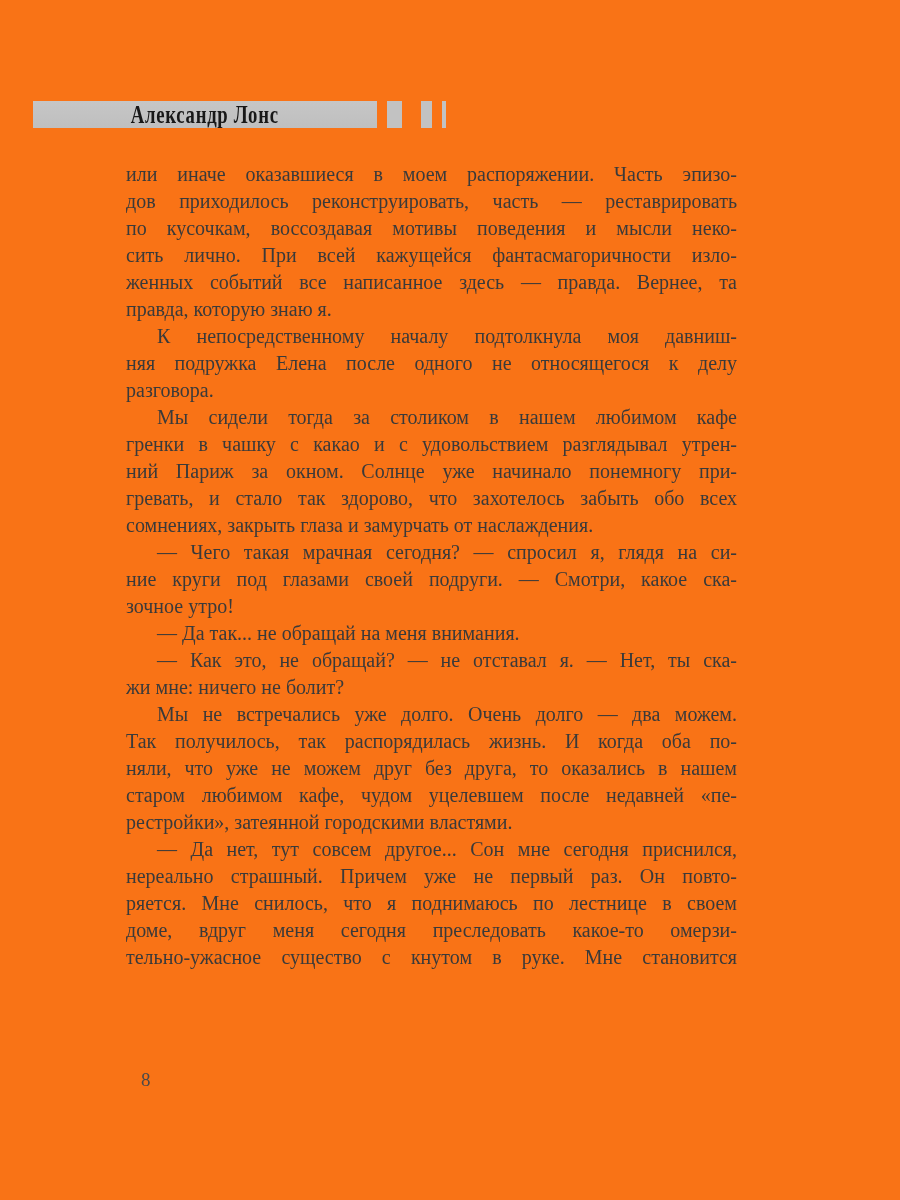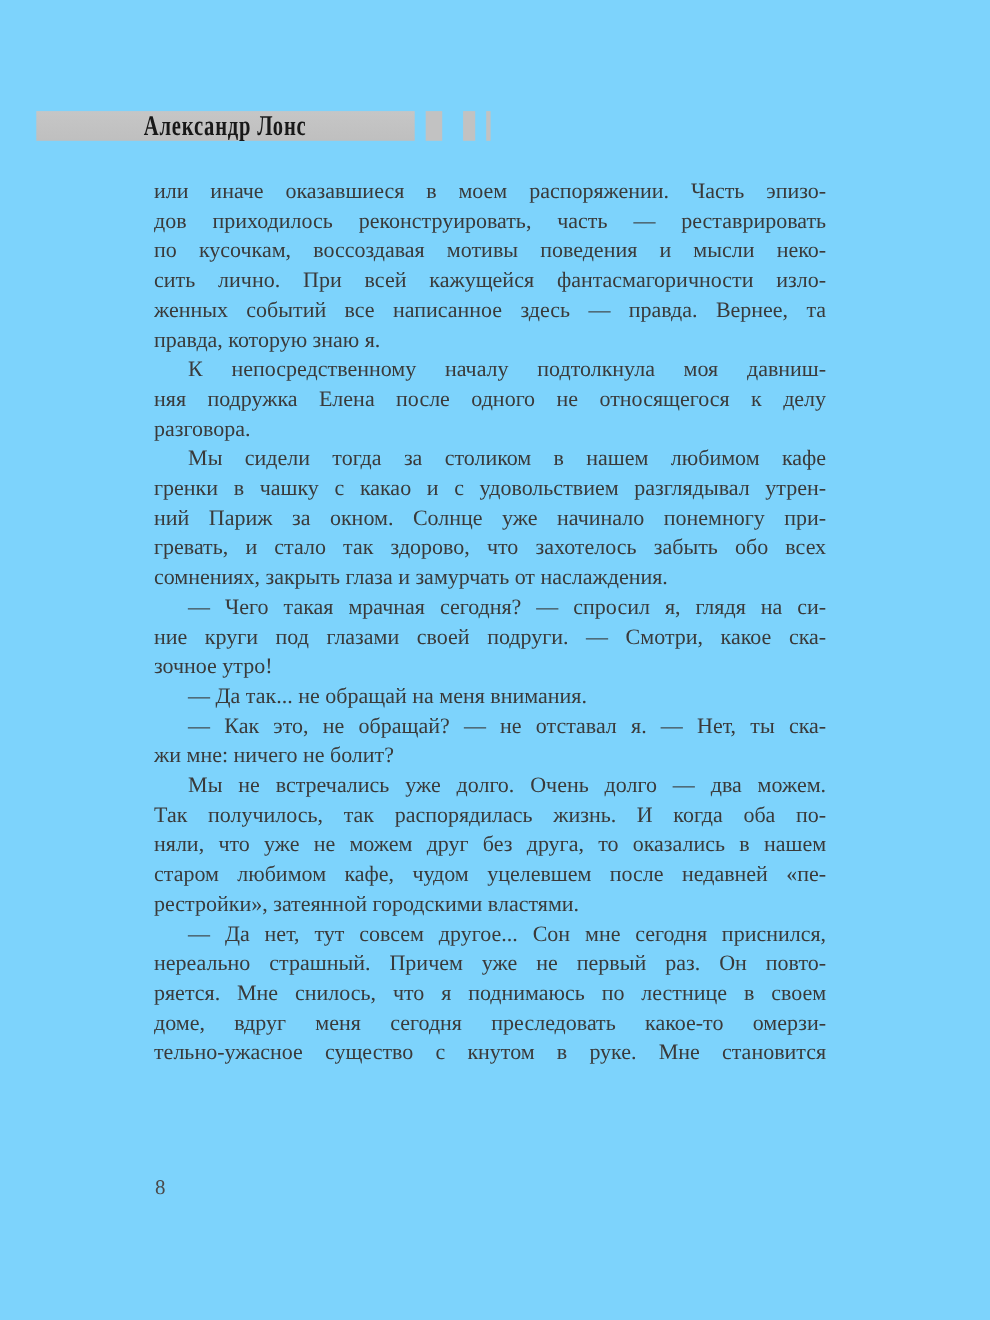--- a/index.html
+++ b/index.html
@@ -4,21 +4,21 @@
 <style>
   html, body {
     margin: 0;
     padding: 0;
     background: #ffffff;
   }
   .page {
     position: relative;
     width: 900px;
     height: 1200px;
-    background: #7dd3fc;
+    background: #f97316;
     overflow: hidden;
     font-family: "Liberation Serif", serif;
   }
 
   
   .header-bar {
     position: absolute;
     left: 33px;
     top: 101px;
     width: 344px;
@@ -44,21 +44,21 @@
     height: 27px;
     background: #c2c2c2;
   }
   .decor-bar.b1 { left: 387px; width: 15px; }
   .decor-bar.b2 { left: 421px; width: 11px; }
   .decor-bar.b3 { left: 442px; width: 4px; }
 
   
   .body-text {
     position: absolute;
-    left: 140px;
+    left: 126px;
     top: 161px;
     width: 611px;
     font-size: 20px;
     line-height: 27px;
     color: #3a3a3a;
   }
   .line {
     height: 27px;
     overflow: hidden;
     text-align: justify;

